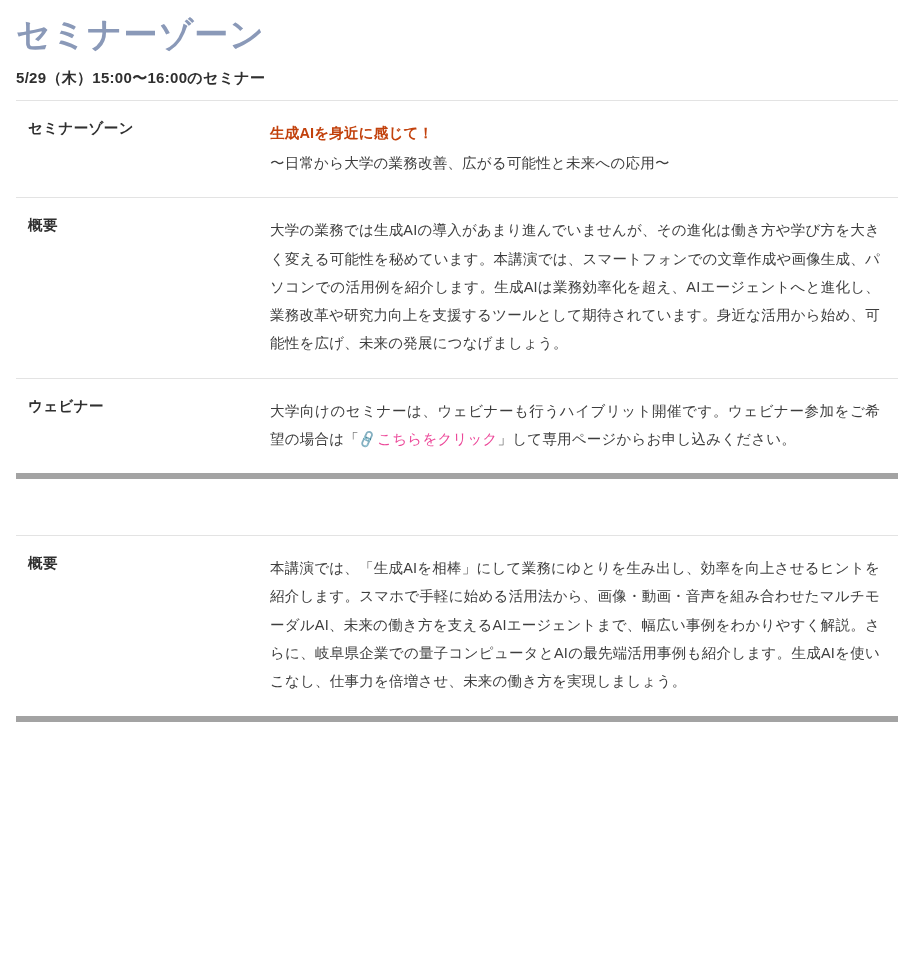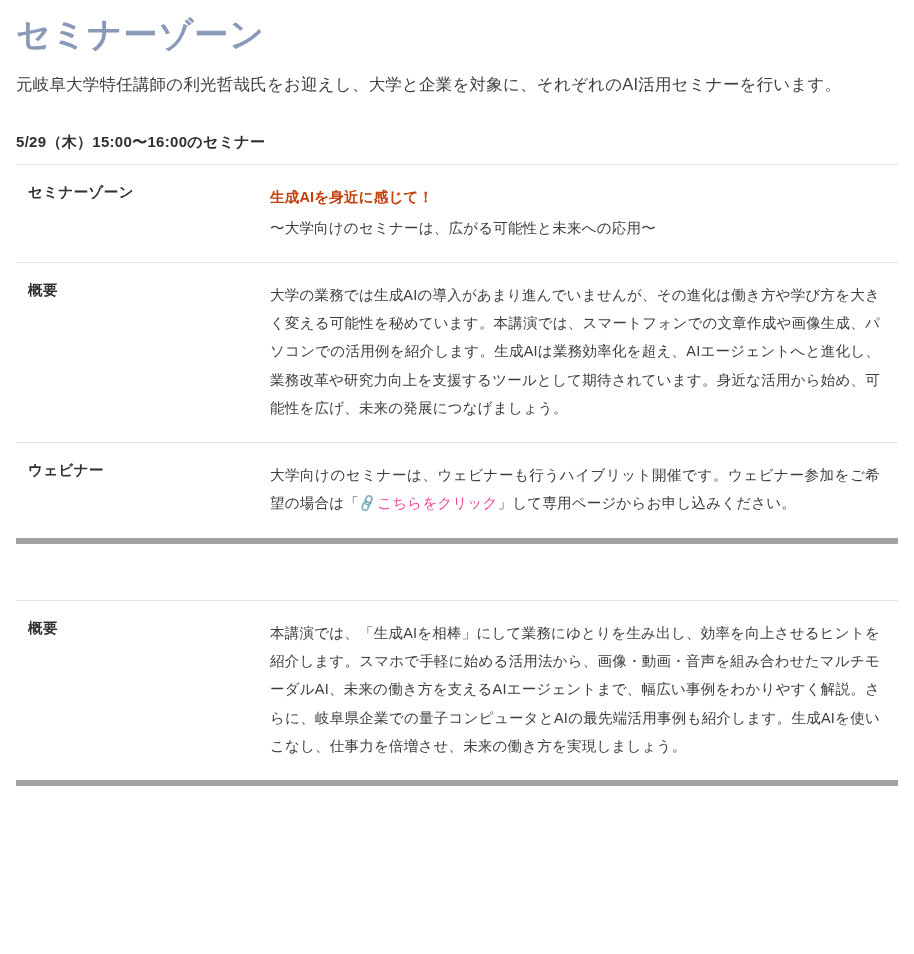--- a/index.html
+++ b/index.html
@@ -99,31 +99,30 @@
   }
   .spacer-lg { height: 26px; }
 </style>
 </head>
 <body>
 
 <div class="page">
 
   <h1 class="page-title">セミナーゾーン</h1>
 
-  <p class="lead">元岐阜大学特任講師の利光哲哉氏をお迎えし、大学と企業を対象に、それぞれのAI活用セミナーを行います。</p>
 
   <div class="section">
     <div class="section-heading">5/29（木）15:00〜16:00のセミナー</div>
     <table class="detail">
       <tbody>
         <tr>
           <th>セミナーゾーン</th>
           <td>
             <div class="theme-main">生成AIを身近に感じて！</div>
-            <div class="theme-sub">〜大学向けのセミナーは、広がる可能性と未来への応用〜</div>
+            <div class="theme-sub">〜日常から大学の業務改善、広がる可能性と未来への応用〜</div>
           </td>
         </tr>
         <tr>
           <th>概要</th>
           <td class="body-text">大学の業務では生成AIの導入があまり進んでいませんが、その進化は働き方や学び方を大きく変える可能性を秘めています。本講演では、スマートフォンでの文章作成や画像生成、パソコンでの活用例を紹介します。生成AIは業務効率化を超え、AIエージェントへと進化し、業務改革や研究力向上を支援するツールとして期待されています。身近な活用から始め、可能性を広げ、未来の発展につなげましょう。</td>
         </tr>
         <tr>
           <th>ウェビナー</th>
           <td class="body-text"><span>大学向けのセミナーは、ウェビナーも行うハイブリット開催です。ウェビナー参加をご希望の場合は「</span><span class="link-icon">🔗</span><a class="link-inline" href="#">こちらをクリック</a><span>」して専用ページからお申し込みください。</span></td>
         </tr>

